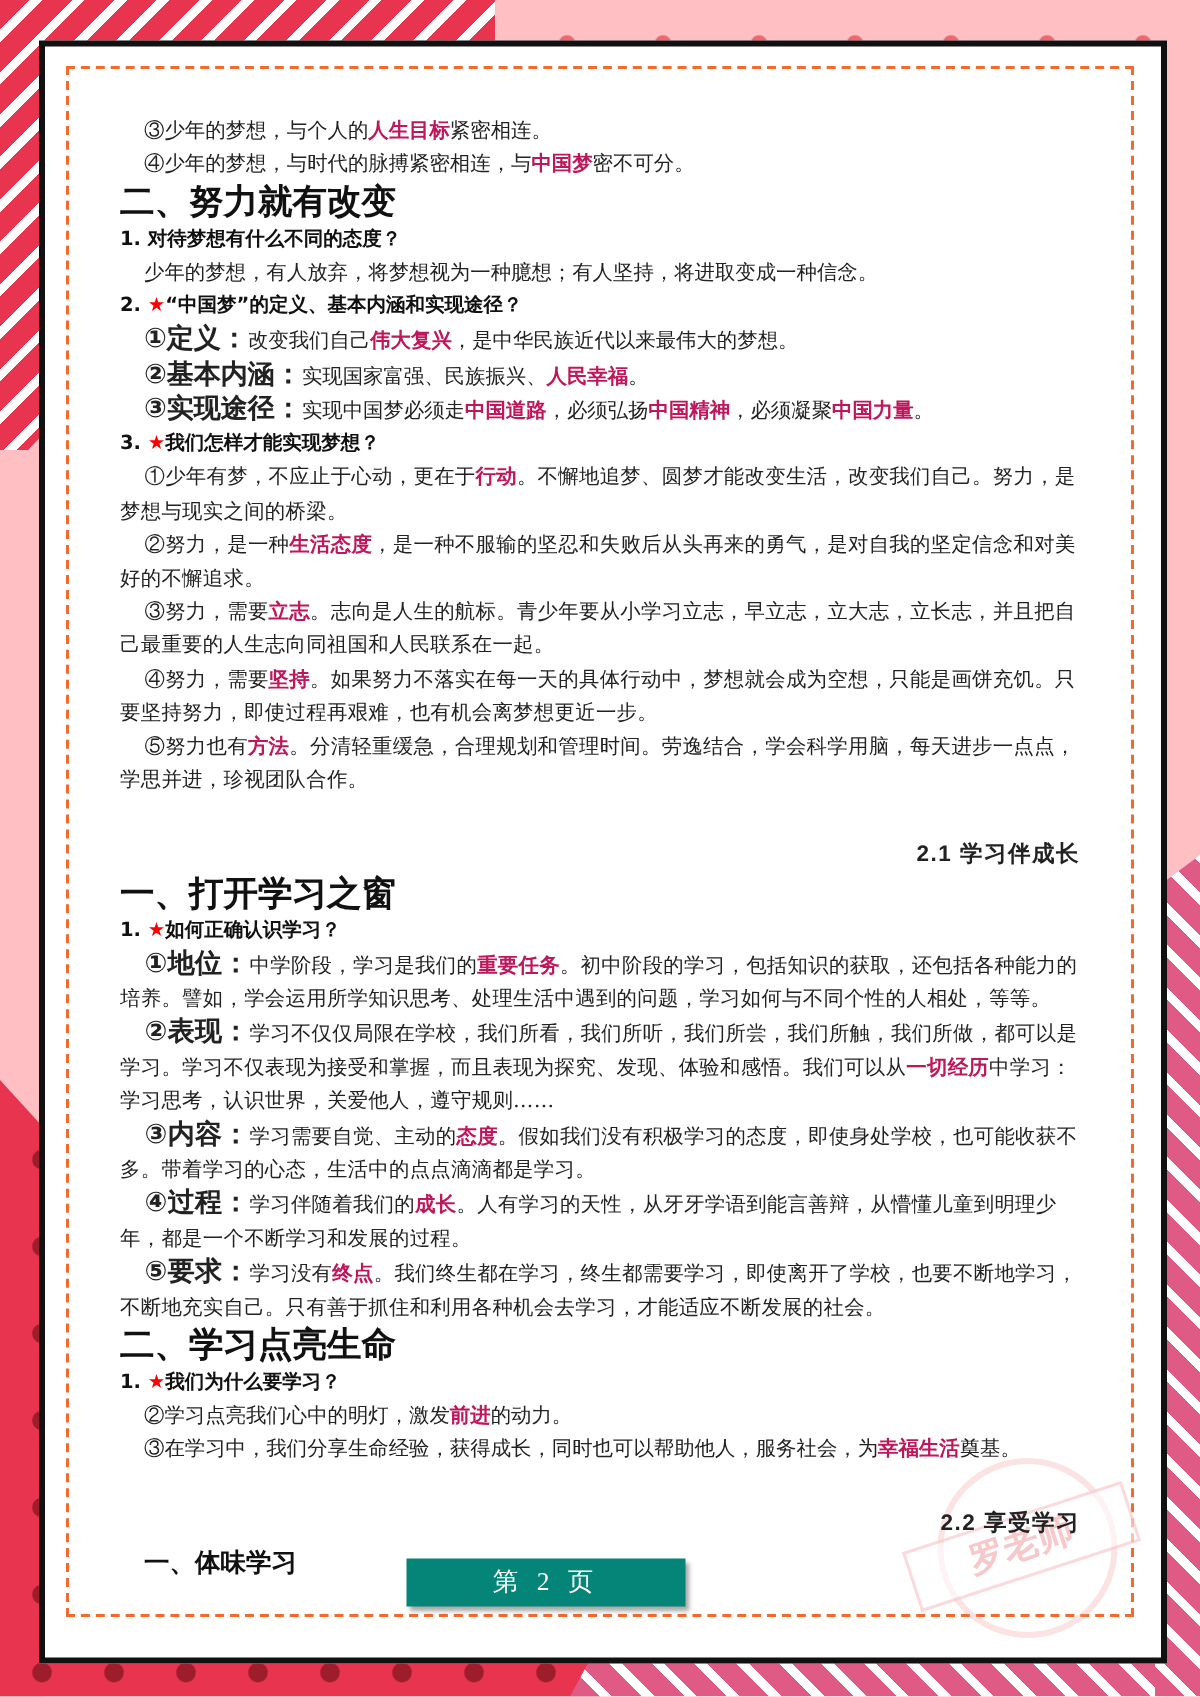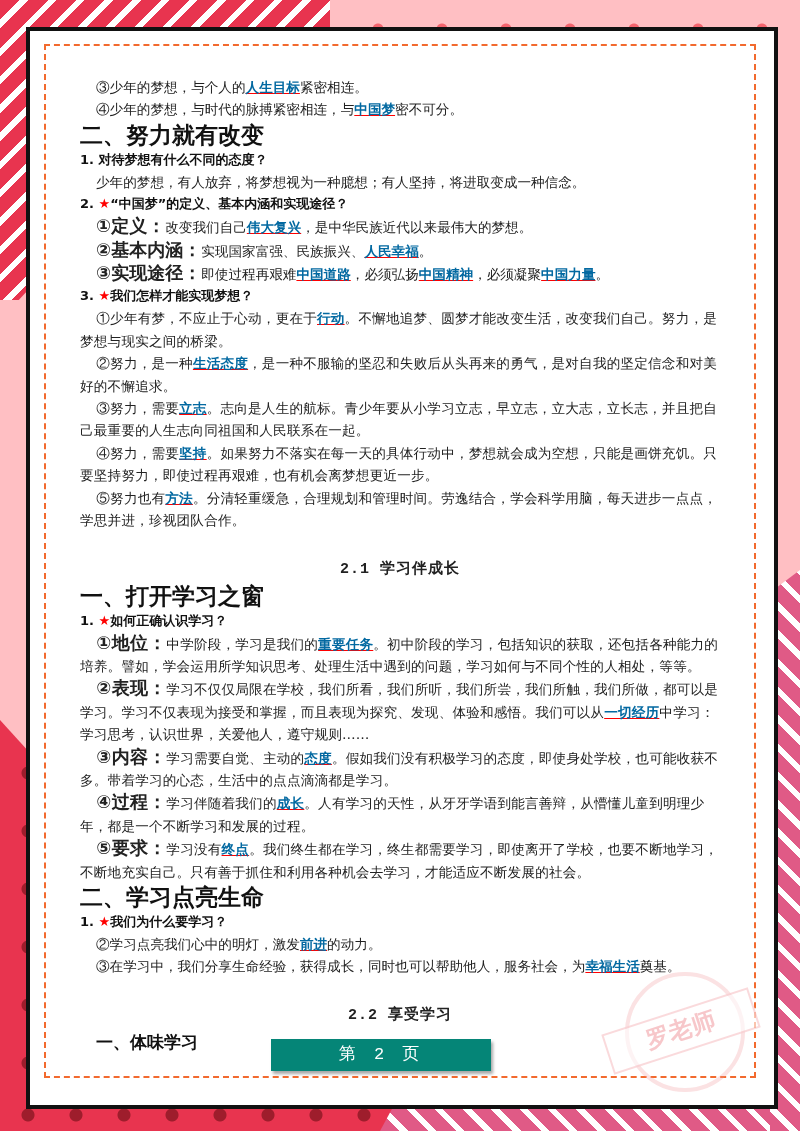--- a/index.html
+++ b/index.html
@@ -26,26 +26,26 @@
   #frame { position:absolute; left:26px; top:27px; width:744px; height:1074px; border:4px solid #111; background:#fff; box-sizing:content-box; }
   #dashed { position:absolute; left:44px; top:44px; width:712px; height:1034px; border:2px dashed #f26a2e; box-sizing:border-box; pointer-events:none; }
 
   
   #content { position:absolute; left:80px; top:76px; width:640px; color:#222; }
   .line { font-size:13.6px; line-height:22.4px; white-space:nowrap; }
   .para { font-size:13.6px; line-height:22.4px; text-indent:1.2em; letter-spacing:0.2px; }
   .indent { padding-left:16px; }
   .h-section { font-family:"DejaVu Sans","Liberation Sans",sans-serif; font-size:23px; font-weight:bold; line-height:28px; margin:0; color:#111; }
   .h-q { font-family:"DejaVu Sans","Liberation Sans",sans-serif; font-size:13px; font-weight:bold; line-height:22px; color:#111; }
-  .h-chapter { font-family:Liberation Mono, monospace; font-size:15px; font-weight:bold; text-align:center; line-height:24px; margin-top:26px; letter-spacing:1px; }
+  .h-chapter { font-family:Liberation Sans, sans-serif; font-size:15px; font-weight:bold; text-align:right; line-height:24px; margin-top:26px; letter-spacing:1px; }
   .star { color:#ff0000; }
-  .kw { color:#0369a1; font-weight:bold; text-decoration:underline; text-decoration-color:#ff0000; }
+  .kw { color:#be185d; font-weight:bold; text-decoration-color:#ff0000; }
   .label-b { font-weight:bold; font-family:"DejaVu Sans","Liberation Sans",sans-serif; font-size:18px; }
 
-  #page-badge { position:absolute; left:271px; top:1039px; width:220px; height:32px; background:#058577; color:#fff; font-family:Liberation Mono, monospace; font-size:17px; text-align:center; line-height:32px; box-shadow:2px 3px 3px rgba(0,0,0,0.35); letter-spacing:4px; }
+  #page-badge { position:absolute; left:271px; top:1039px; width:186px; height:32px; background:#058577; color:#fff; font-family:Liberation Serif, serif; font-size:17px; text-align:center; line-height:32px; box-shadow:2px 3px 3px rgba(0,0,0,0.35); letter-spacing:4px; }
 
   #stamp { position:absolute; left:625px; top:972px; width:120px; height:120px; border-radius:50%; border:4px solid rgba(240,150,155,0.28); box-sizing:border-box; }
   #stamp-band { position:absolute; left:604px; top:1010px; width:150px; height:38px; border:2px solid rgba(240,150,155,0.35); transform:rotate(-18deg); background:rgba(255,255,255,0.6); color:rgba(238,130,138,0.45); font-family:"DejaVu Sans","Liberation Sans",sans-serif; font-weight:bold; font-size:24px; text-align:center; line-height:36px; }
 </style>
 </head>
 <body>
 
 <div class="bg-piece stripes-red" id="bd-top-left"></div>
 <div class="bg-piece stripes-red" id="bd-left-top"></div>
 <div class="bg-piece dots-pink" id="bd-top-right"></div>
@@ -78,21 +78,21 @@
   <div class="h-q">
     <span>2. </span><span class="star">★</span><span>“中国梦”的定义、基本内涵和实现途径？</span>
   </div>
   <div class="line indent">
     <span class="label-b">①定义：</span><span>改变我们自己</span><span class="kw">伟大复兴</span><span>，是中华民族近代以来最伟大的梦想。</span>
   </div>
   <div class="line indent">
     <span class="label-b">②基本内涵：</span><span>实现国家富强、民族振兴、</span><span class="kw">人民幸福</span><span>。</span>
   </div>
   <div class="line indent">
-    <span class="label-b">③实现途径：</span><span>即使过程再艰难</span><span class="kw">中国道路</span><span>，必须弘扬</span><span class="kw">中国精神</span><span>，必须凝聚</span><span class="kw">中国力量</span><span>。</span>
+    <span class="label-b">③实现途径：</span><span>实现中国梦必须走</span><span class="kw">中国道路</span><span>，必须弘扬</span><span class="kw">中国精神</span><span>，必须凝聚</span><span class="kw">中国力量</span><span>。</span>
   </div>
 
   <div class="h-q">
     <span>3. </span><span class="star">★</span><span>我们怎样才能实现梦想？</span>
   </div>
   <div class="para"><span>①少年有梦，不应止于心动，更在于</span><span class="kw">行动</span><span>。不懈地追梦、圆梦才能改变生活，改变我们自己。努力，是梦想与现实之间的桥梁。</span></div>
   <div class="para"><span>②努力，是一种</span><span class="kw">生活态度</span><span>，是一种不服输的坚忍和失败后从头再来的勇气，是对自我的坚定信念和对美好的不懈追求。</span></div>
   <div class="para"><span>③努力，需要</span><span class="kw">立志</span><span>。志向是人生的航标。青少年要从小学习立志，早立志，立大志，立长志，并且把自己最重要的人生志向同祖国和人民联系在一起。</span></div>
   <div class="para"><span>④努力，需要</span><span class="kw">坚持</span><span>。如果努力不落实在每一天的具体行动中，梦想就会成为空想，只能是画饼充饥。只要坚持努力，即使过程再艰难，也有机会离梦想更近一步。</span></div>
   <div class="para"><span>⑤努力也有</span><span class="kw">方法</span><span>。分清轻重缓急，合理规划和管理时间。劳逸结合，学会科学用脑，每天进步一点点，学思并进，珍视团队合作。</span></div>

